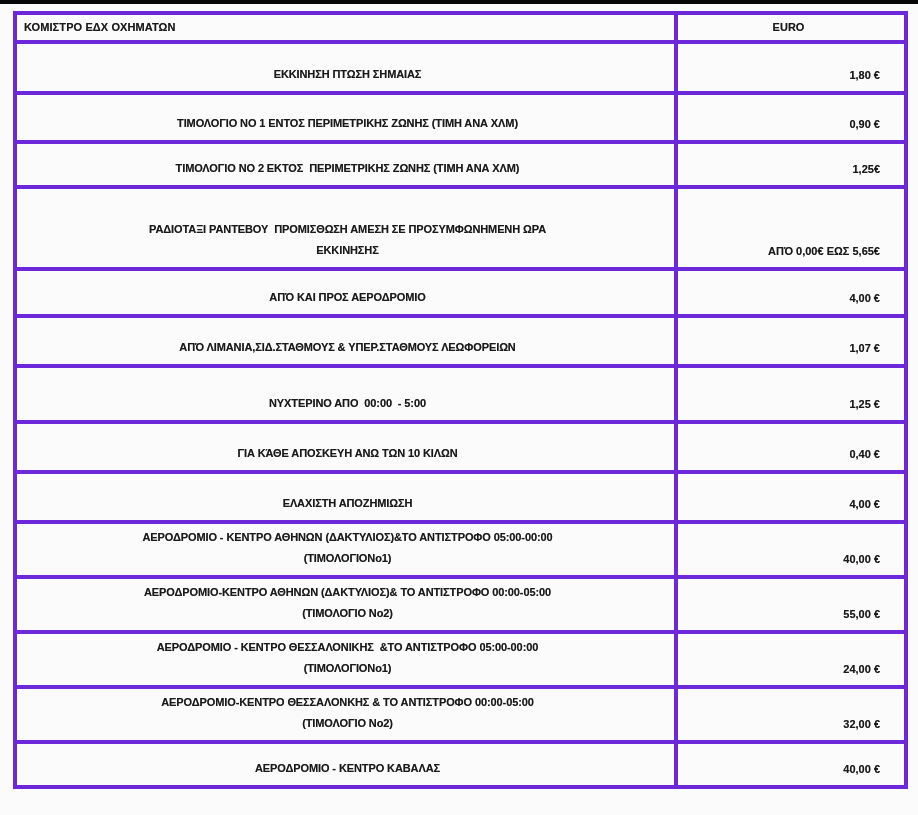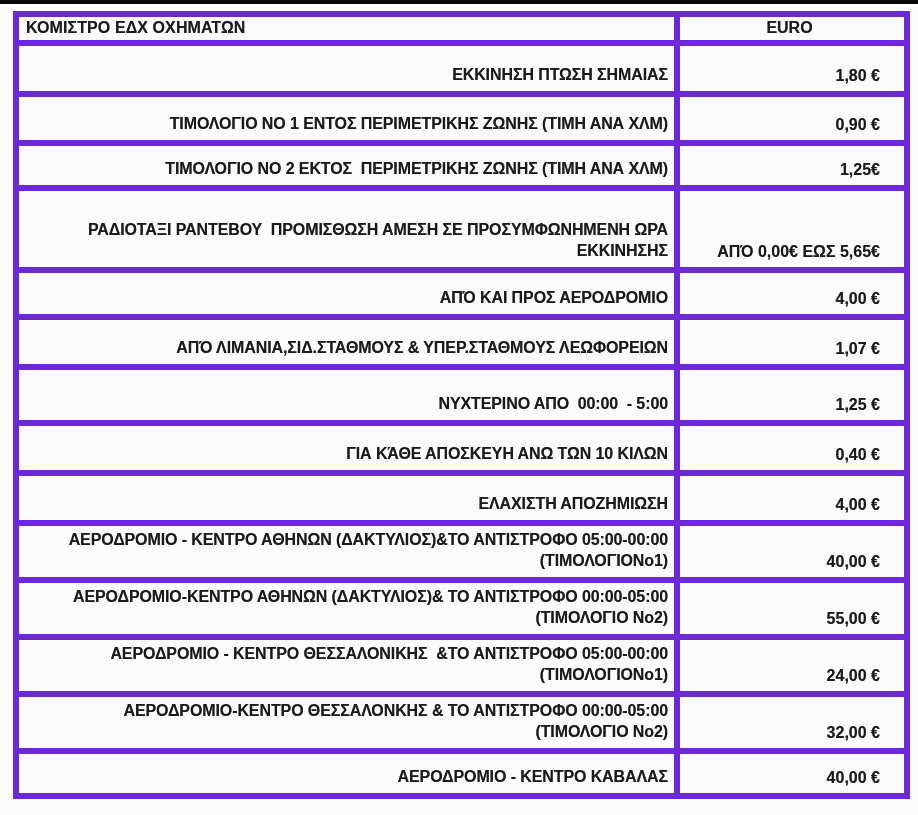--- a/index.html
+++ b/index.html
@@ -27,39 +27,39 @@
     position: absolute;
     left: 13px;
     top: 11px;
     width: 891px;
     border-collapse: collapse;
     table-layout: fixed;
   }
   .fare-table col.c-desc  { width: 661px; }
   .fare-table col.c-price { width: 230px; }
   .fare-table th, .fare-table td {
-    border: 6px solid #6d28d9;
+    border: 4px solid #6d28d9;
     font-weight: bold;
-    font-size: 16px;
+    font-size: 11px;
     color: #1a1a1a;
     text-shadow: 0 0 0.6px rgba(30,30,30,0.55);
     overflow: hidden;
   }
   .fare-table th.h-title {
     text-align: left;
     vertical-align: middle;
     padding: 2px 6px 3px 7px;
     letter-spacing: 0.1px;
   }
   .fare-table th.h-currency {
     vertical-align: middle;
     padding: 2px 9px 3px 4px;
   }
   .fare-table td.desc {
-    text-align: right;
+    text-align: center;
     vertical-align: bottom;
     padding: 3px 6px 6px 10px;
     white-space: pre-wrap;
     line-height: 21px;
     letter-spacing: -0.1px;
   }
   .fare-table td.price {
     text-align: right;
     vertical-align: bottom;
     padding: 3px 24px 6px 4px;

